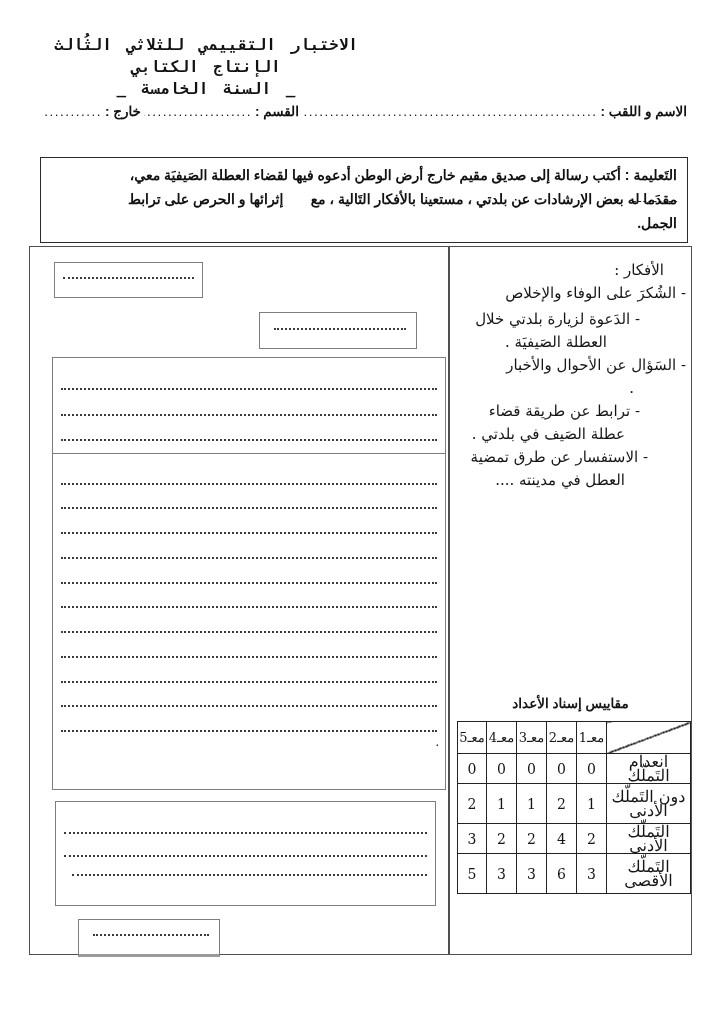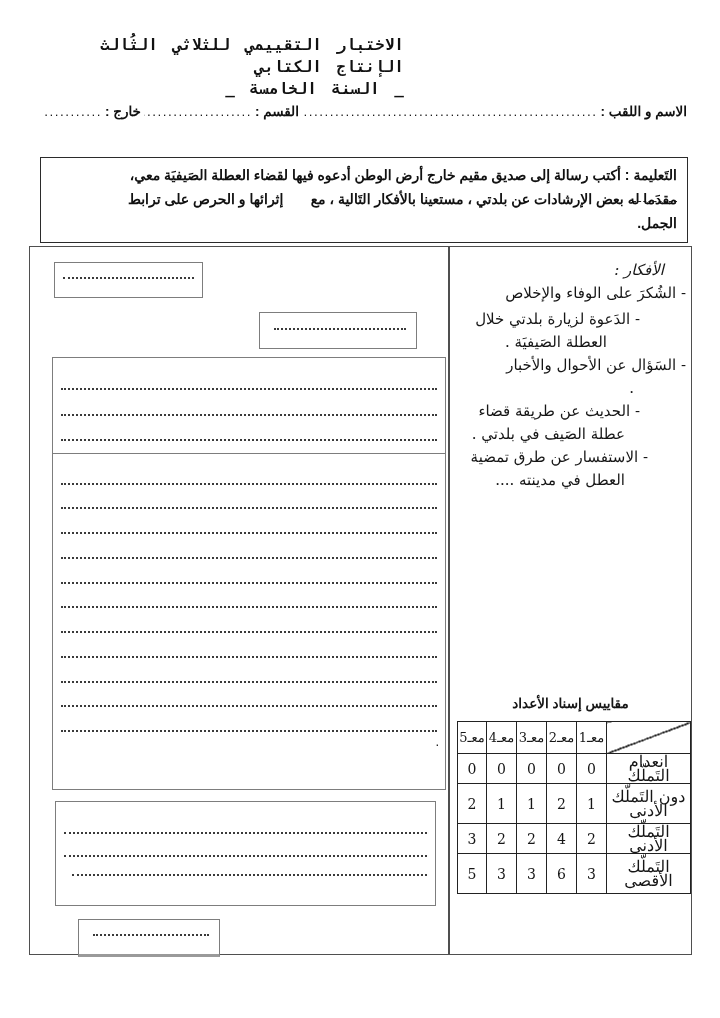--- a/index.html
+++ b/index.html
@@ -2,21 +2,21 @@
 <html lang="ar"><head>
 <meta charset="utf-8">
 <style>
   html,body{margin:0;padding:0;background:#e8e8e8;}
   .page{
     position:relative;width:720px;height:1018px;margin:0 auto;background:#ffffff;
     color:#111;font-family:"Liberation Sans", sans-serif;overflow:hidden;
   }
   
   .title-block{
-    position:absolute;top:34px;left:8px;width:396px;text-align:right;direction:rtl;
+    position:absolute;top:34px;left:8px;width:396px;text-align:center;direction:rtl;
     font-weight:bold;font-size:16px;line-height:22px;letter-spacing:2px;word-spacing:5px;
     font-family:"DejaVu Sans Mono","Liberation Sans",monospace,sans-serif;
   }
   
   .fields{
     position:absolute;top:103px;left:42px;width:648px;direction:rtl;display:flex;
     align-items:flex-end;font-weight:bold;font-size:13.5px;white-space:nowrap;
   }
   .fields .lbl{flex:none;padding:0 3px;}
   .dotfill{overflow:hidden;font-weight:normal;letter-spacing:1.5px;color:#1c1c1c;}
@@ -41,21 +41,21 @@
   .b-concl{left:25px;top:554px;width:379px;height:103px;}
   .b-sig{left:48px;top:672px;width:140px;height:34px;border-bottom:3px solid #9a9a9a;}
   .dline{position:absolute;left:8px;right:8px;height:0;border-bottom:2.2px dotted #3a3a3a;}
   .stray{position:absolute;right:6px;top:280px;font-size:13px;color:#111;}
   
   .right-col{
     position:absolute;left:420px;top:0;width:241px;height:100%;direction:rtl;
     font-family:"DejaVu Serif","Liberation Serif",serif;font-size:15px;color:#161616;
   }
   .ideas{padding:12px 5px 0 4px;line-height:23px;}
-  .ideas-heading{padding-right:22px;font-style:italic;}
+  .ideas-heading{padding-right:22px;}
   .il{white-space:nowrap;overflow:hidden;}
   .il1{padding-right:80px;}
   .il2{padding-right:46px;margin-top:3px;text-align:right;}
   .il3{padding-right:79px;}
   .il5{padding-right:52px;}
   .il6{padding-right:46px;}
   .il7{padding-right:61px;}
   .il8{padding-right:38px;}
   .il9{padding-right:61px;}
   .gtable-title{
@@ -146,21 +146,21 @@
     </div>
 
     <div class="right-col">
       <div class="ideas">
         <div class="ideas-heading">الأفكار :</div>
         <div class="il il0">- الشُكرَ على الوفاء والإخلاص</div>
         <div class="il il2">- الدَعوة لزيارة بلدتي خلال</div>
         <div class="il il3">العطلة الصَيفيَة .</div>
         <div class="il il4">- السَؤال عن الأحوال والأخبار</div>
         <div class="il il5">.</div>
-        <div class="il il6">- الحديث عن طريقة قضاء</div>
+        <div class="il il6">- ترابط عن طريقة قضاء</div>
         <div class="il il7">عطلة الصَيف في بلدتي .</div>
         <div class="il il8">- الاستفسار عن طرق تمضية</div>
         <div class="il il9">العطل في مدينته ....</div>
       </div>
 
       <div class="gtable-title">مقاييس إسناد الأعداد</div>
 
       <table class="gtable">
         <colgroup>
           <col style="width:84px">

